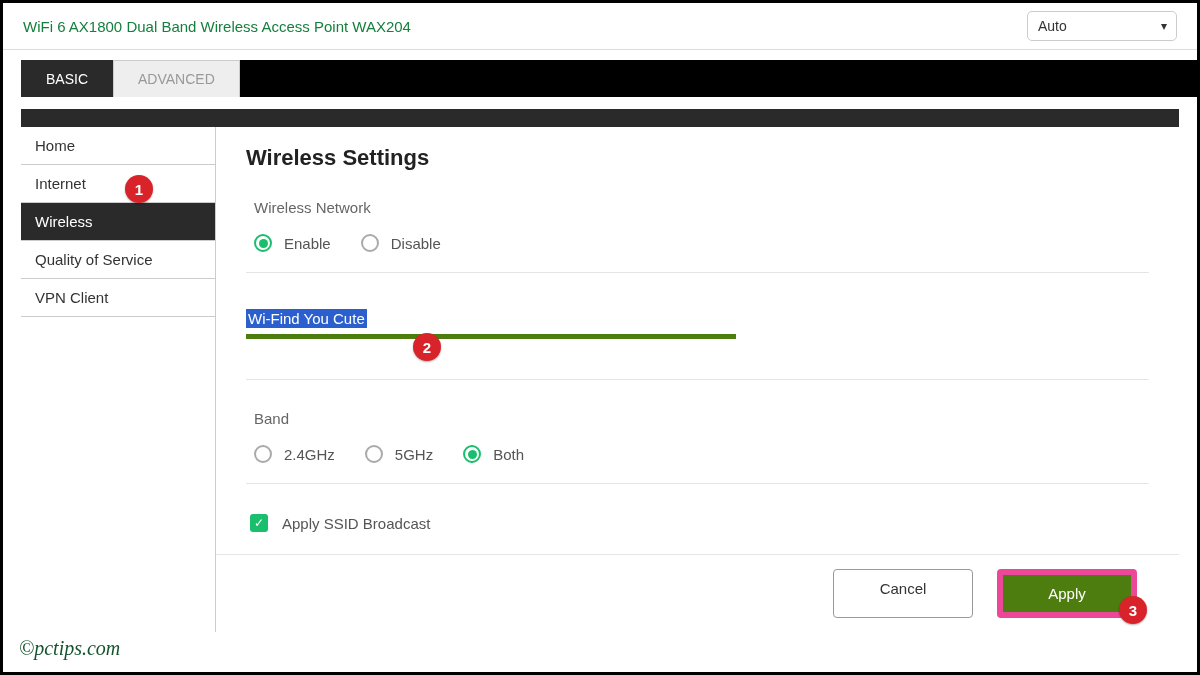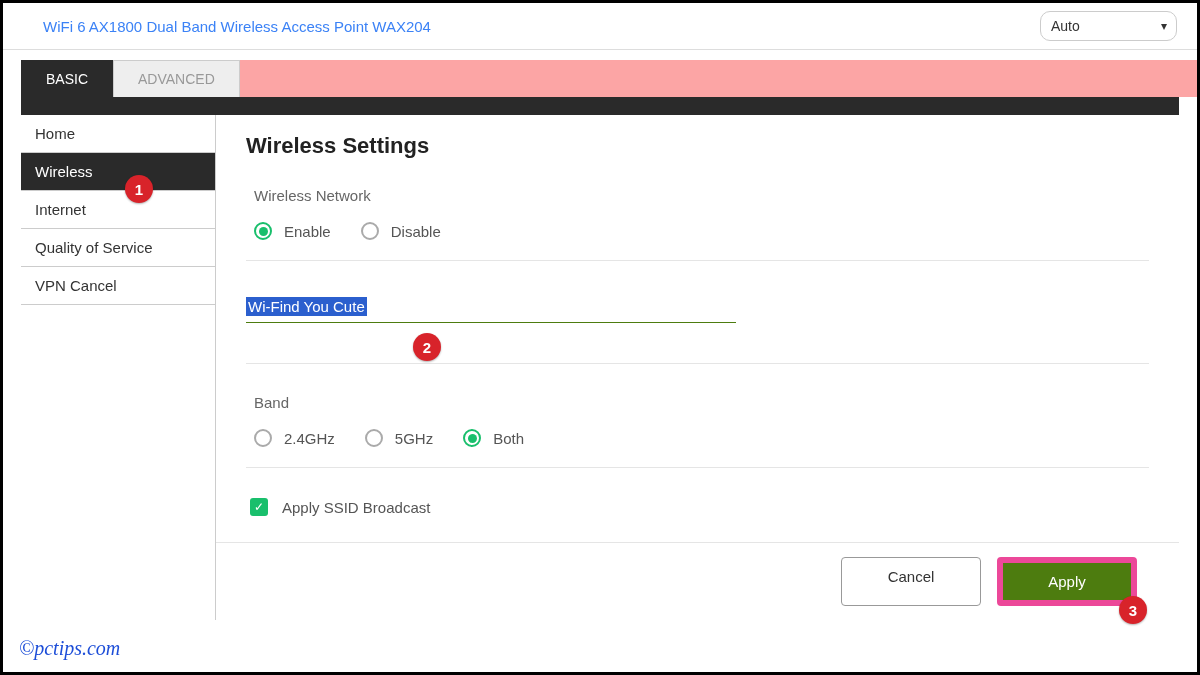--- a/index.html
+++ b/index.html
@@ -1,54 +1,54 @@
 <!DOCTYPE html>
 <html><head>
 <meta charset="utf-8">
 <style>
 * { margin: 0; padding: 0; box-sizing: border-box; font-family: Arial, Helvetica, sans-serif; }
 body { background: #fff; width: 1200px; height: 675px; position: relative; border: 3px solid #000; }
 .header { display: flex; justify-content: space-between; align-items: center; padding: 8px 20px; border-bottom: 1px solid #ddd; }
-.header-title { font-size: 15px; color: #3b82f6; margin-left: 20px; }
-.lang-select { width: 137px; padding: 6px 10px; border: 1px solid #ccc; border-radius: 10px; font-size: 14px; color: #333; background: #fff; appearance: none; position: relative; }
+.header-title { font-size: 15px; color: #15803d; }
+.lang-select { width: 150px; padding: 6px 10px; border: 1px solid #ccc; border-radius: 5px; font-size: 14px; color: #333; background: #fff; appearance: none; position: relative; }
 .lang-wrap { position: relative; }
 .lang-wrap .chev { position: absolute; right: 10px; top: 50%; transform: translateY(-50%); pointer-events: none; color: #333; font-size: 12px; }
-.tabs { display: flex; background: #fca5a5; margin: 10px 0 0 18px; }
+.tabs { display: flex; background: #000000; margin: 10px 0 12px 18px; }
 .tab { padding: 10px 24px; font-size: 14px; cursor: pointer; color: #999; background: #eee; border: 1px solid #ccc; border-bottom: none; }
 .tab.active { background: #2a2a2a; color: #fff; border-color: #2a2a2a; }
 .darkbar { background: #2a2a2a; height: 18px; margin: 0 18px; }
 .main { display: flex; margin: 0 18px; height: 505px; }
 .sidebar { width: 195px; border-right: 1px solid #ccc; }
 .side-item { padding: 10px 14px; font-size: 15px; color: #333; border-bottom: 1px solid #ccc; cursor: pointer; position: relative; }
 .side-item.active { background: #2a2a2a; color: #fff; }
 .content-wrap { flex: 1; position: relative; }
 .content { padding: 18px 30px; height: 470px; overflow-y: scroll; }
 .page-title { font-size: 22px; font-weight: bold; color: #222; margin-bottom: 28px; }
 .section-label { font-size: 15px; color: #666; margin-bottom: 18px; margin-left: 8px; }
 .radio-row { display: flex; gap: 30px; margin-bottom: 20px; padding-left: 8px; }
 .radio-item { display: flex; align-items: flex-end; gap: 12px; cursor: pointer; }
 .radio { width: 18px; height: 18px; border: 2px solid #aaa; border-radius: 50%; display: flex; align-items: center; justify-content: center; }
 .radio.checked { border-color: #19bf6c; }
 .radio.checked::after { content: ''; width: 9px; height: 9px; background: #19bf6c; border-radius: 50%; }
 .radio-label { font-size: 15px; color: #555; }
 .divider { border: none; border-top: 1px solid #e5e5e5; margin: 14px 0 30px; }
 .ssid-input-wrap { margin-top: 10px; margin-bottom: 4px; }
-.ssid-input { width: 490px; border: none; border-bottom: 1px solid #4d7c0f; padding: 6px 0; font-size: 15px; outline: none; }
+.ssid-input { width: 490px; border: none; border-bottom: 5px solid #4d7c0f; padding: 6px 0; font-size: 15px; outline: none; }
 .ssid-highlight { background: #2b5fce; color: #fff; padding: 1px 2px; display: inline-block; }
 .check-row { display: flex; align-items: center; gap: 14px; padding-left: 4px; }
 .checkbox { width: 18px; height: 18px; background: #19bf6c; border-radius: 3px; display: flex; align-items: center; justify-content: center; color: #fff; font-size: 12px; }
-.footer { position: absolute; bottom: 0; right: 0; display: flex; gap: 16px; padding: 14px 42px 14px 0; border-top: 1px solid #e5e5e5; width: 100%; justify-content: flex-end; background: #fff; }
+.footer { position: absolute; bottom: 0; right: 0; display: flex; gap: 24px; padding: 14px 42px 14px 0; border-top: 1px solid #e5e5e5; width: 100%; justify-content: flex-end; background: #fff; }
 .btn { width: 140px; padding: 10px 0; font-size: 15px; border-radius: 4px; cursor: pointer; text-align: center; }
 .btn-cancel { background: #fff; border: 1px solid #999; color: #333; }
 .btn-apply { background: #4d7c0f; border: 6px solid #ec4899; color: #fff; position: relative; }
 .marker { position: absolute; width: 28px; height: 28px; background: #d8232a; border-radius: 50%; color: #fff; font-weight: bold; font-size: 15px; display: flex; align-items: center; justify-content: center; z-index: 10; box-shadow: 0 1px 2px rgba(0,0,0,.3); }
 .m1 { top: 172px; left: 122px; }
 .m2 { top: 330px; left: 410px; }
 .m3 { bottom: 48px; right: 50px; }
-.watermark { position: absolute; bottom: 12px; left: 16px; font-size: 20px; font-style: italic; color: #1d4ed8; font-family: Georgia, serif; }
+.watermark { position: absolute; bottom: 12px; left: 16px; font-size: 20px; font-style: italic; color: #14532d; font-family: Georgia, serif; }
 .content::-webkit-scrollbar { width: 16px; }
 .content::-webkit-scrollbar-track { background: #f1f1f1; }
 .content::-webkit-scrollbar-thumb { background: #c1c1c1; }
 .content::-webkit-scrollbar-button { background: #f1f1f1; height: 16px; }
 </style>
 </head>
 <body>
 
 <div class="header">
   <div class="header-title">WiFi 6 AX1800 Dual Band Wireless Access Point WAX204</div>
@@ -62,24 +62,24 @@
 
 <div class="tabs">
   <div class="tab active">BASIC</div>
   <div class="tab">ADVANCED</div>
 </div>
 <div class="darkbar"></div>
 
 <div class="main">
   <div class="sidebar">
     <div class="side-item">Home</div>
+    <div class="side-item">Internet</div>
     <div class="side-item active">Wireless</div>
-    <div class="side-item">Internet</div>
     <div class="side-item">Quality of Service</div>
-    <div class="side-item">VPN Cancel</div>
+    <div class="side-item">VPN Client</div>
   </div>
 
   <div class="content-wrap">
     <div class="content">
       <h2 class="page-title">Wireless Settings</h2>
       <div class="section-label">Wireless Network</div>
       <div class="radio-row">
         <div class="radio-item">
           <span class="radio checked"></span>
           <span class="radio-label">Enable</span>

